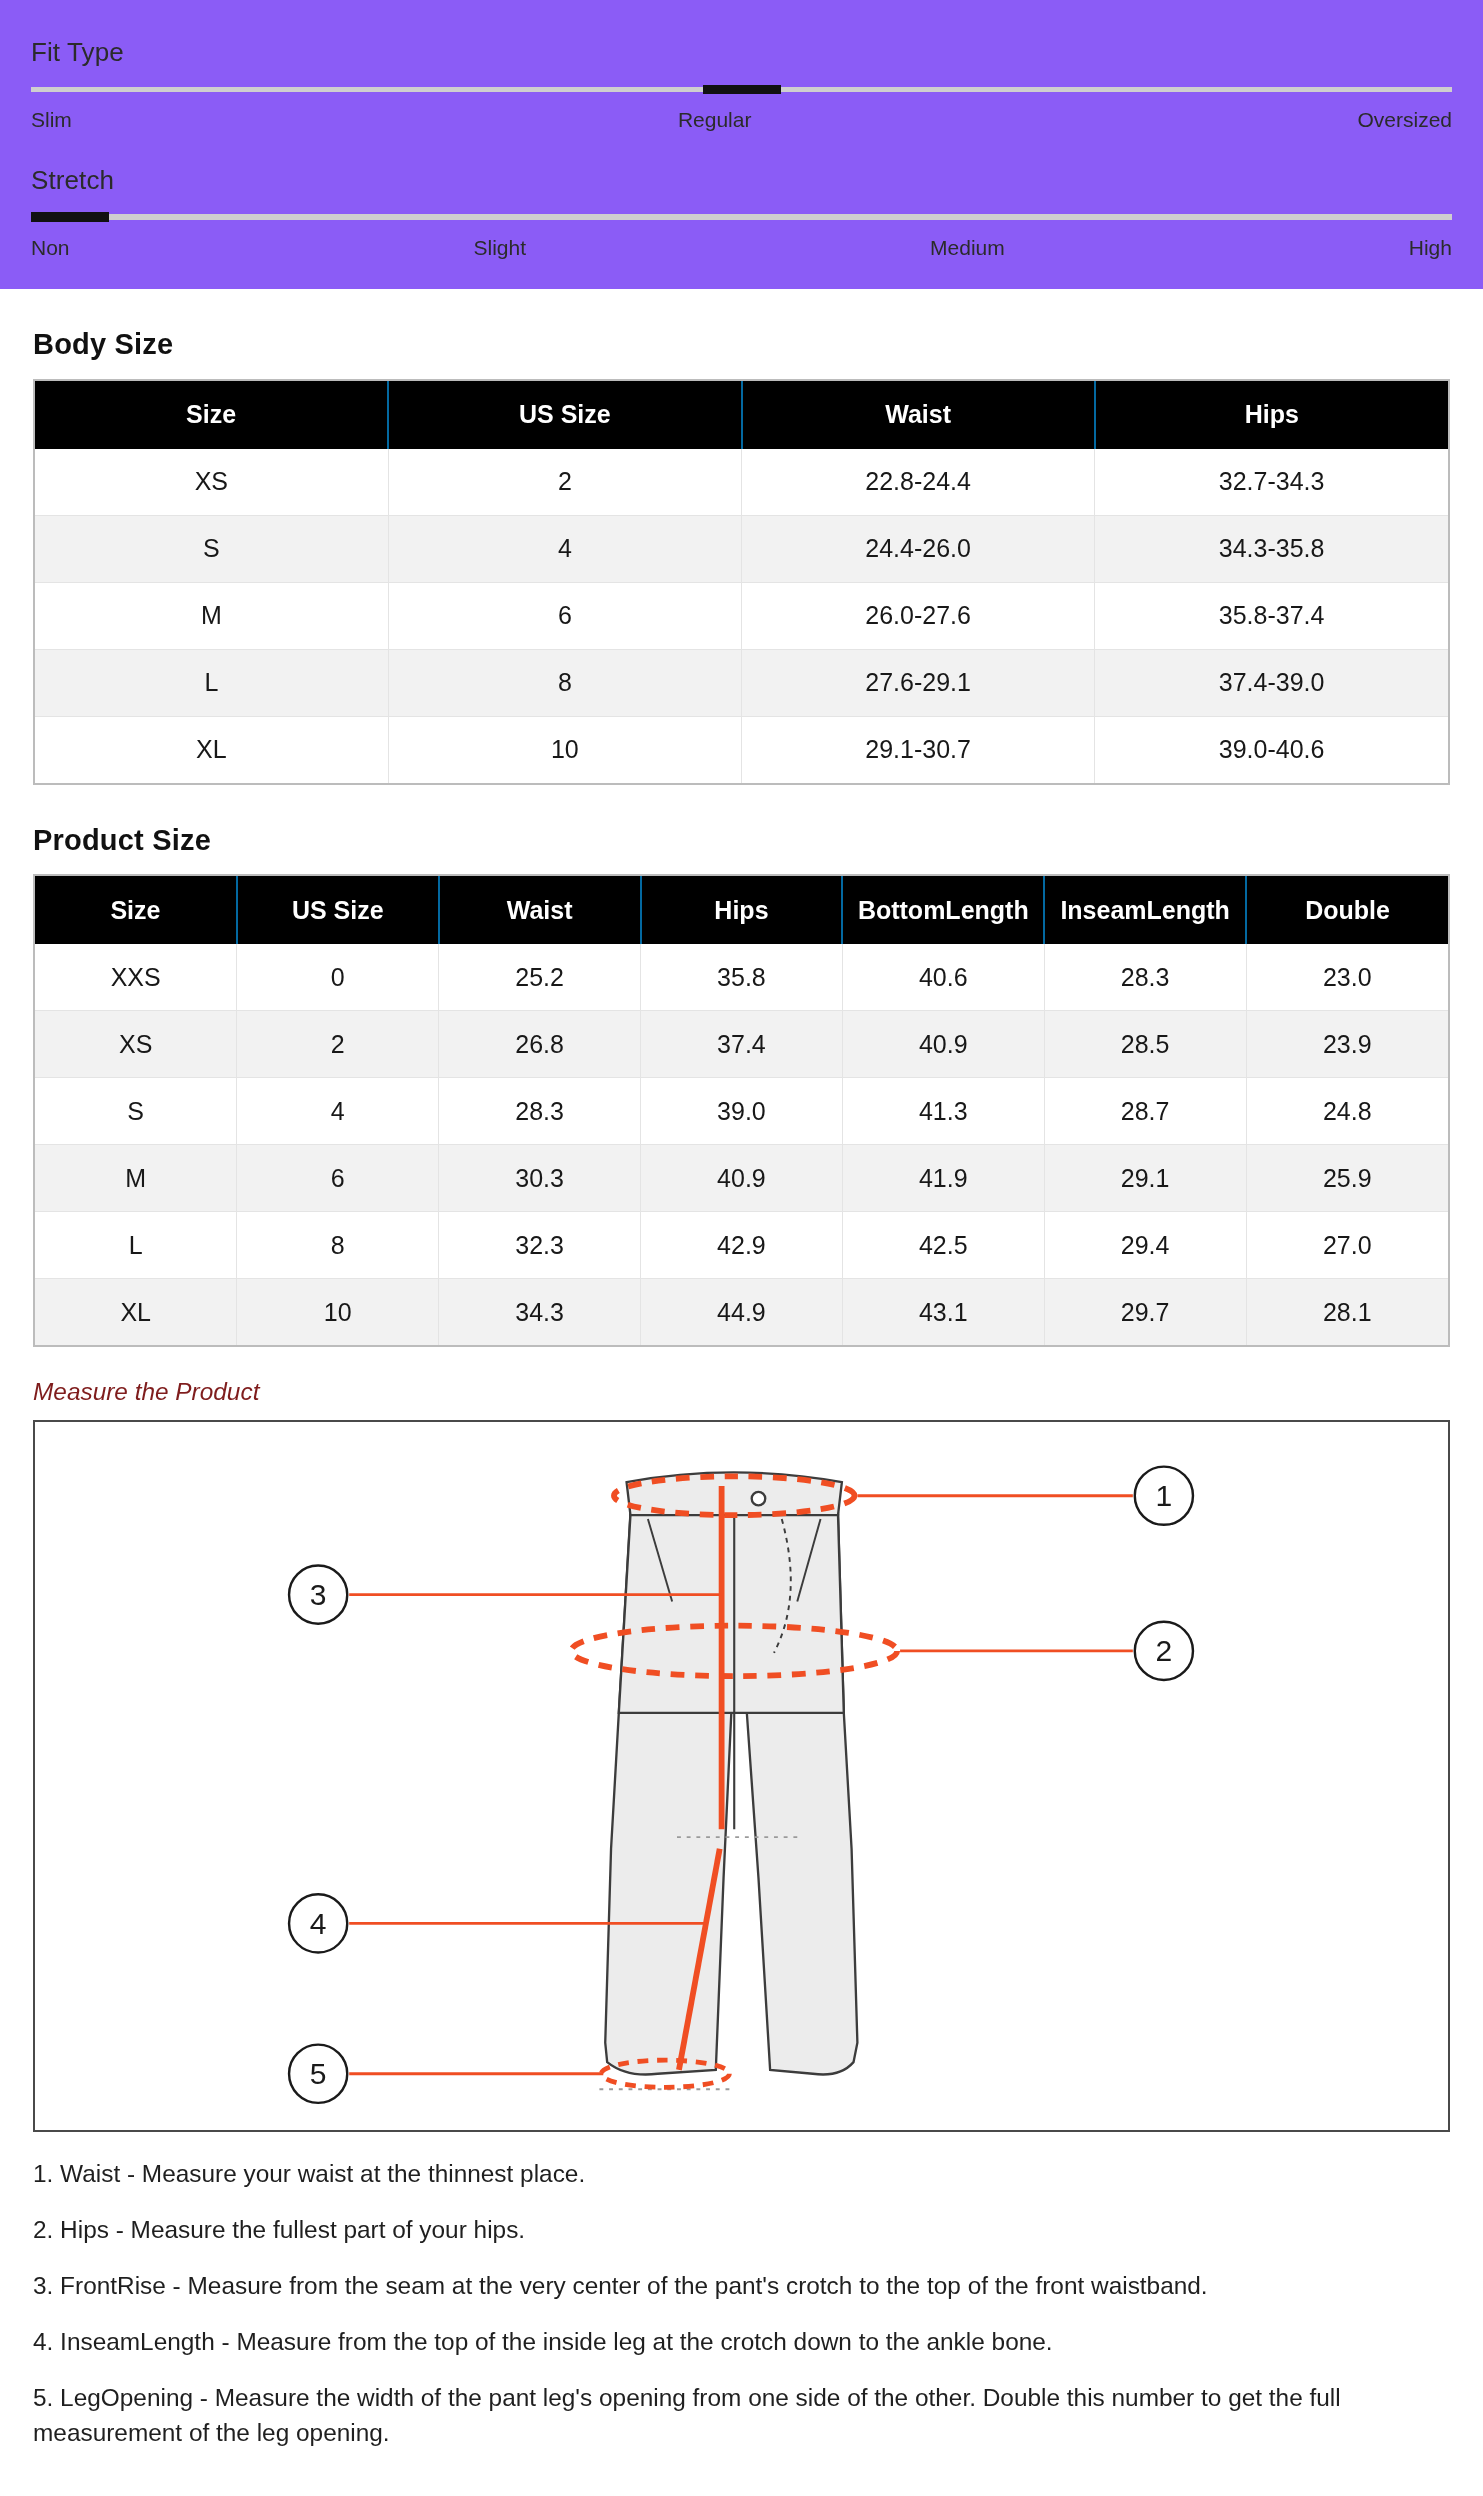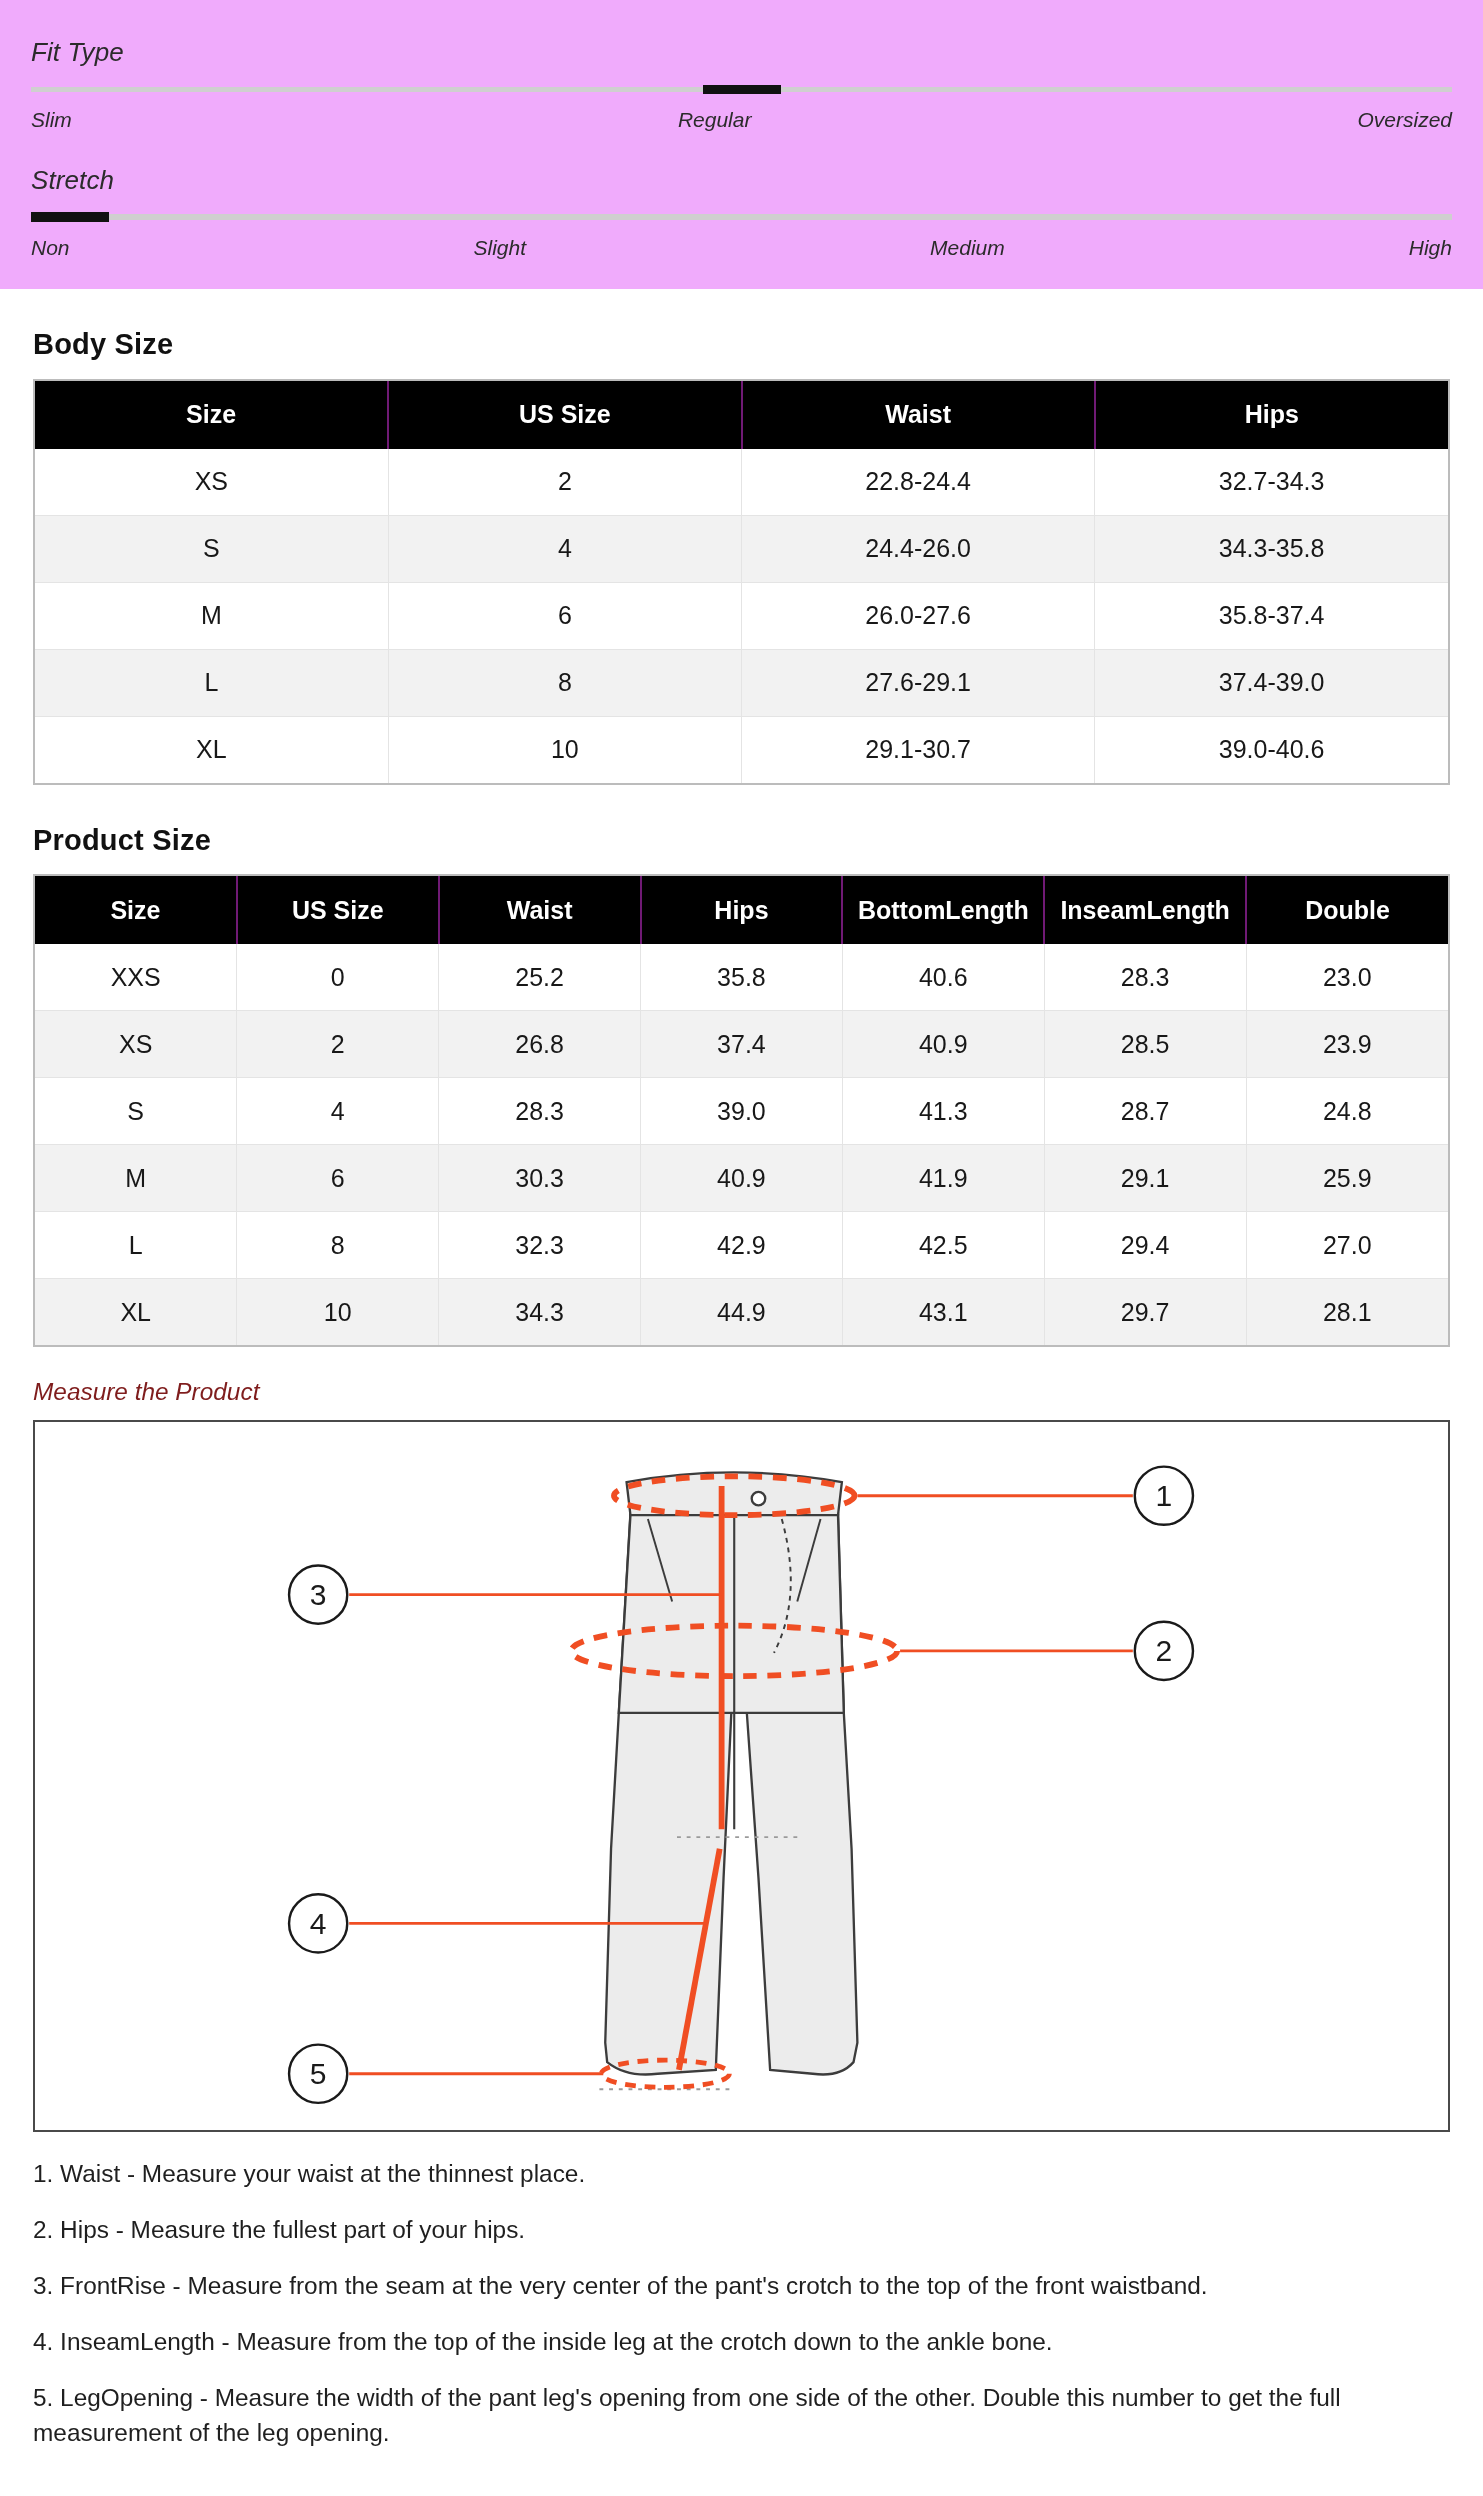--- a/index.html
+++ b/index.html
@@ -6,24 +6,23 @@
   body {
     width: 1483px;
     background: #ffffff;
     font-family: "Liberation Sans", sans-serif;
     color: #1a1a1a;
     -webkit-font-smoothing: antialiased;
   }
 
   
   .fit-panel {
-    background: #f0abfc;
+    background: #8b5cf6;
     padding: 37px 31px 29px 31px;
     width: 1483px;
-    font-style: italic;
   }
   .slider-group { margin-bottom: 33px; }
   .slider-group:last-child { margin-bottom: 0; }
   .slider-title {
     font-size: 26px;
     color: #2b2b2b;
     font-weight: 400;
     margin-bottom: 18.5px;
     letter-spacing: 0.1px;
   }
@@ -78,21 +77,21 @@
     width: 100%;
     table-layout: fixed;
   }
   thead th {
     background: #000000;
     color: #ffffff;
     font-size: 25px;
     font-weight: 700;
     padding: 19.5px 3.9px;
     text-align: center;
-    border-right: 2px solid #701a75;
+    border-right: 2px solid #0369a1;
     line-height: 1.16;
     word-break: break-word;
   }
   thead th:last-child { border-right: none; }
   tbody td {
     font-size: 25px;
     color: #181818;
     text-align: center;
     padding: 18.5px 3.9px;
     background: #ffffff;

